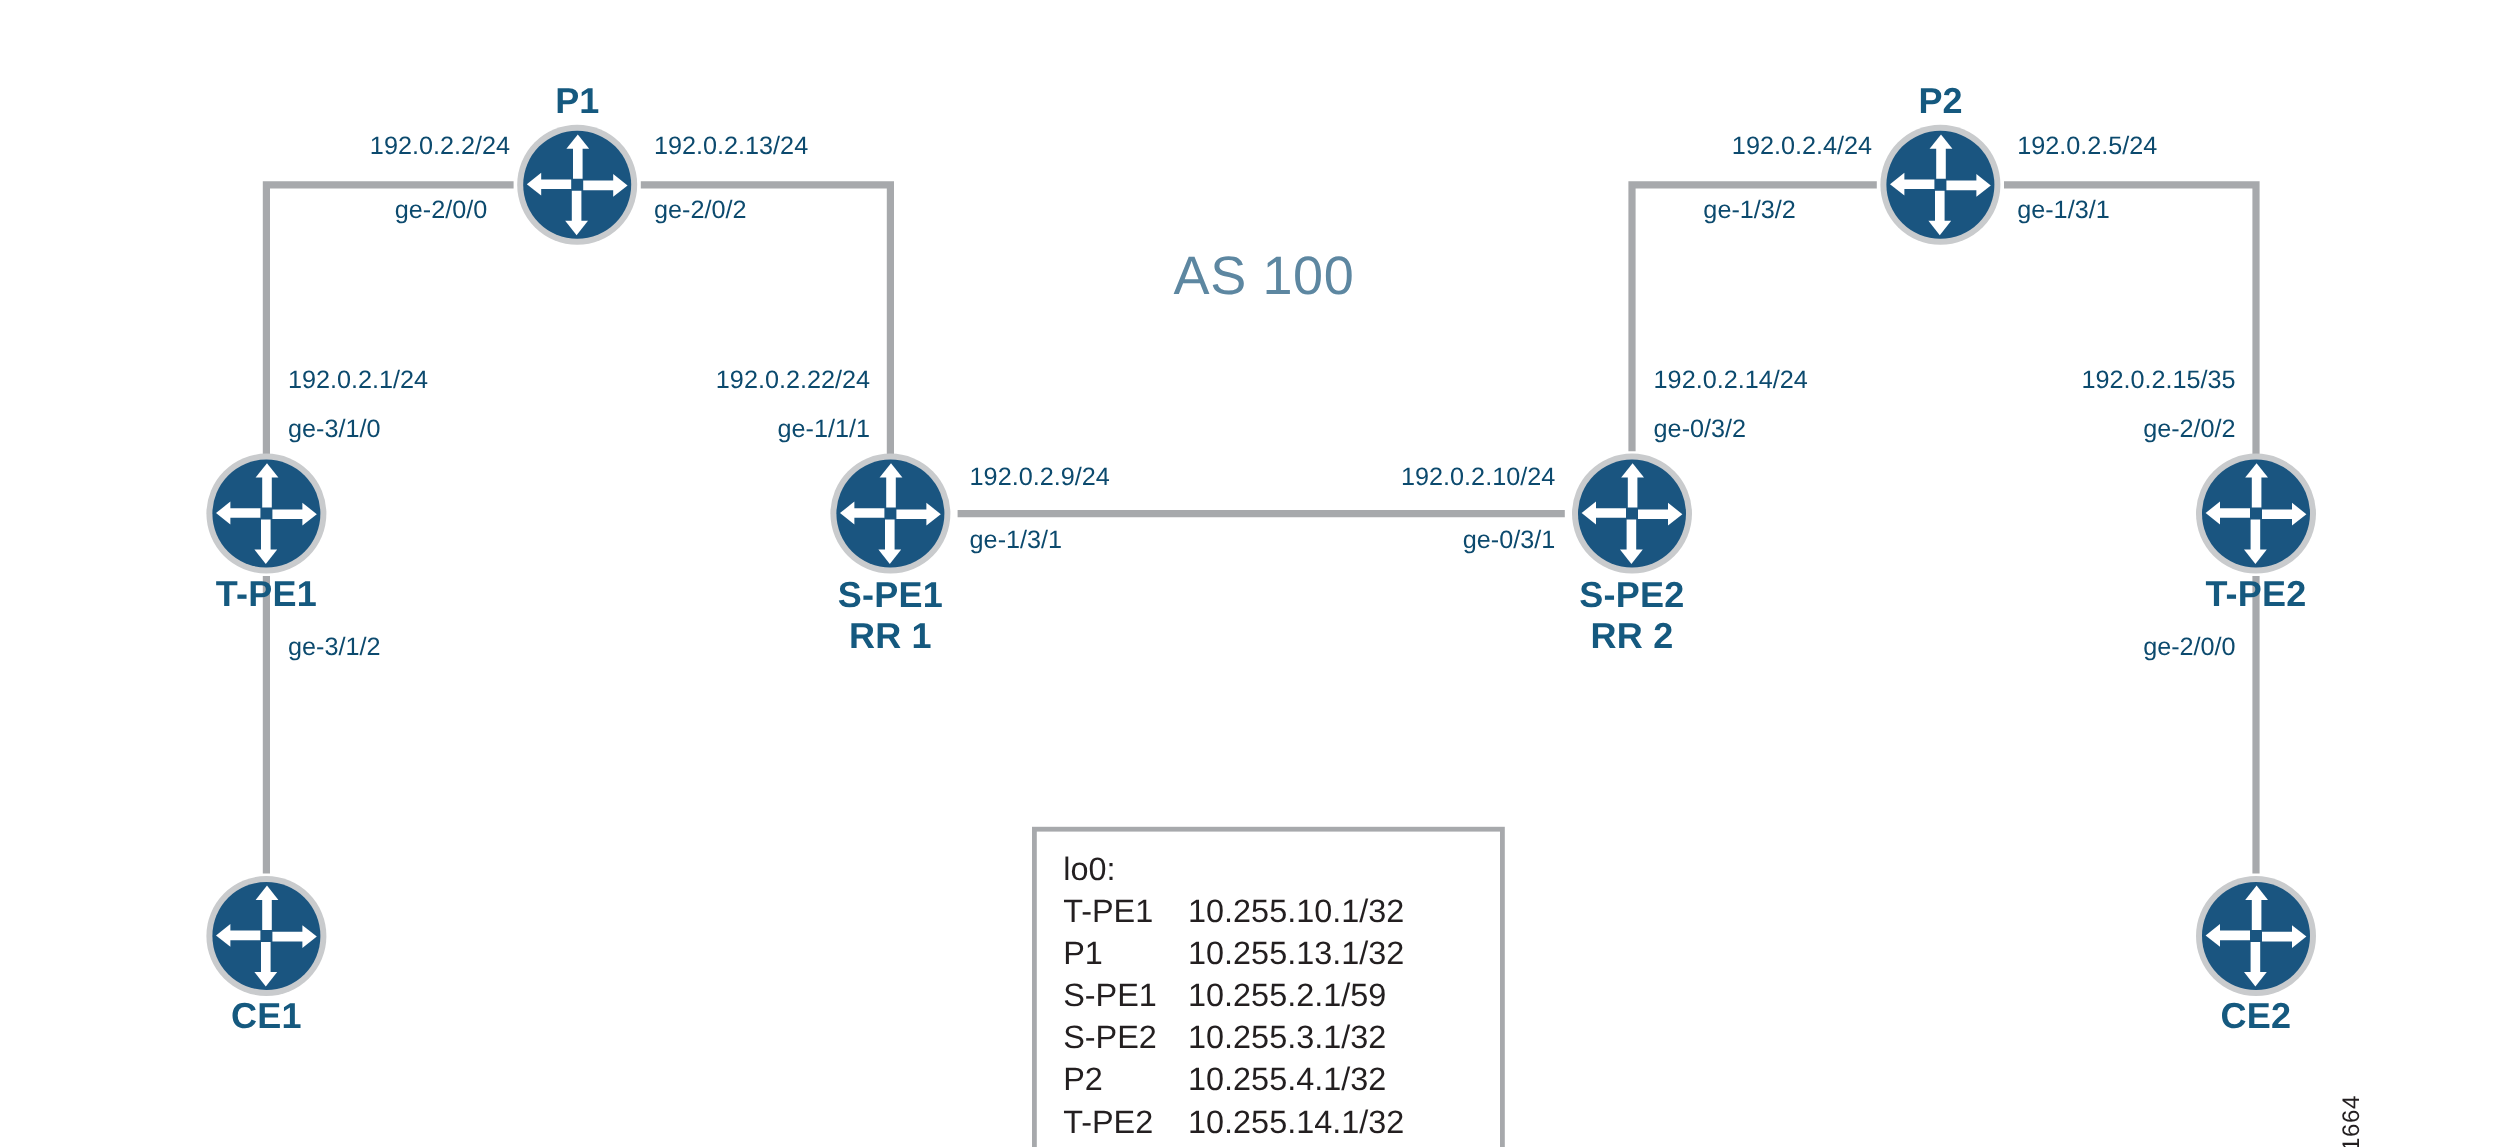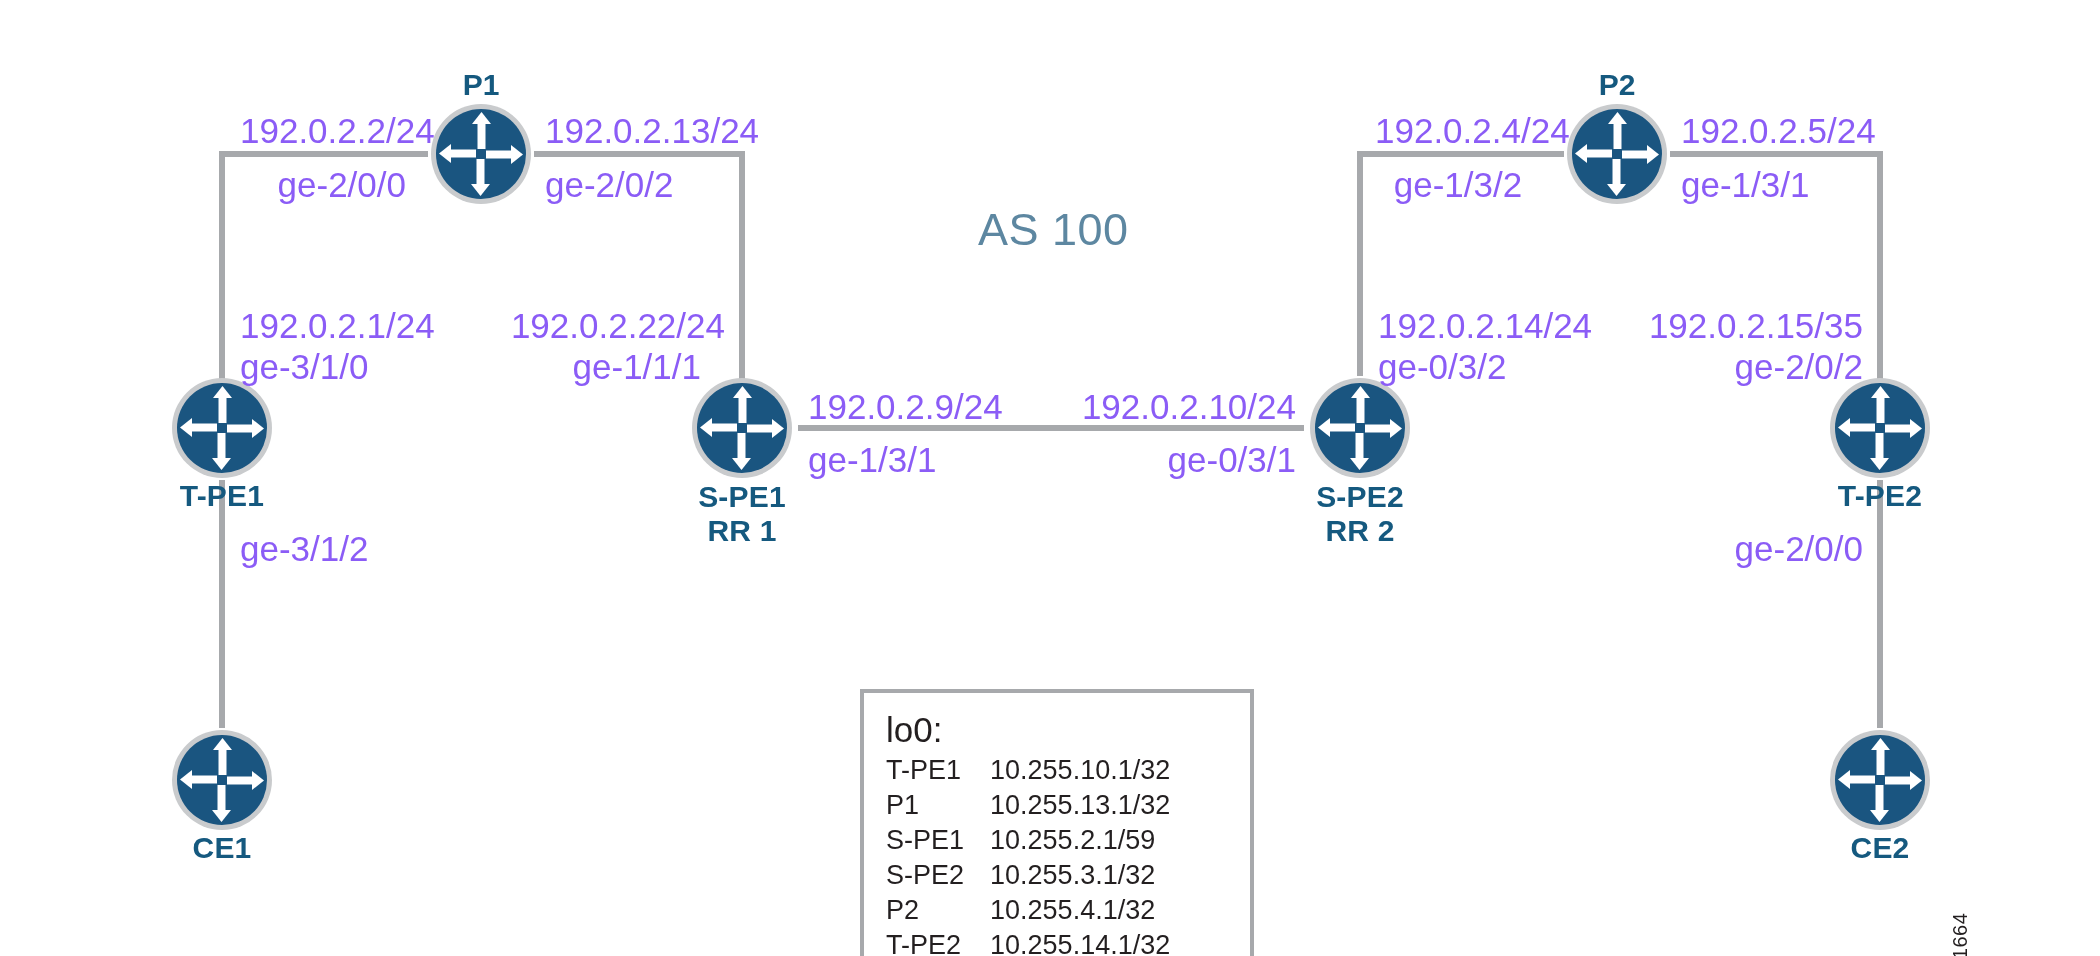--- a/index.html
+++ b/index.html
@@ -62,22 +62,22 @@
     white-space: nowrap;
     color: #15597f;
     font-size: 30px;
     font-weight: bold;
     text-align: center;
   }
   
   .anno {
     position: absolute;
     white-space: nowrap;
-    color: #8b5cf6;
-    font-size: 35px;
+    color: #0c4a6e;
+    font-size: 21px;
     line-height: 1.30;
   }
   .anno.right { text-align: right; }
   .anno.left  { text-align: left; }
   
   .as-label {
     position: absolute;
     white-space: nowrap;
     color: #5d87a1;
     font-size: 45px;
@@ -87,21 +87,21 @@
   
   #legend {
     position: absolute;
     border: 4px solid #a7a9ac;
     background: #ffffff;
     padding: 14px 22px 18px 22px;
     box-sizing: border-box;
   }
   #legend .legend-title {
     color: #231f20;
-    font-size: 35px;
+    font-size: 27px;
     line-height: 1.30;
   }
   #legend table {
     border-collapse: collapse;
     margin: 0;
   }
   #legend td {
     color: #231f20;
     font-size: 27px;
     line-height: 1.30;
@@ -298,21 +298,21 @@
   <div class="anno right" style="left:240px; top:72px; width:185px;">192.0.2.2/24</div>
   <div class="anno right" style="left:240px; top:126px; width:166px;">ge-2/0/0</div>
 
   <div class="anno left" style="left:545px; top:72px;">192.0.2.13/24</div>
   <div class="anno left" style="left:545px; top:126px;">ge-2/0/2</div>
 
   <div class="anno left" style="left:240px; top:267px;">192.0.2.1/24</div>
   <div class="anno left" style="left:240px; top:308px;">ge-3/1/0</div>
 
   <div class="anno right" style="left:460px; top:267px; width:265px;">192.0.2.22/24</div>
-  <div class="anno right" style="left:436px; top:308px; width:265px;">ge-1/1/1</div>
+  <div class="anno right" style="left:460px; top:308px; width:265px;">ge-1/1/1</div>
 
   <div class="anno left" style="left:808px; top:348px;">192.0.2.9/24</div>
   <div class="anno left" style="left:808px; top:401px;">ge-1/3/1</div>
 
   <div class="anno right" style="left:1050px; top:348px; width:246px;">192.0.2.10/24</div>
   <div class="anno right" style="left:1050px; top:401px; width:246px;">ge-0/3/1</div>
 
   <div class="anno left" style="left:1378px; top:267px;">192.0.2.14/24</div>
   <div class="anno left" style="left:1378px; top:308px;">ge-0/3/2</div>
 

